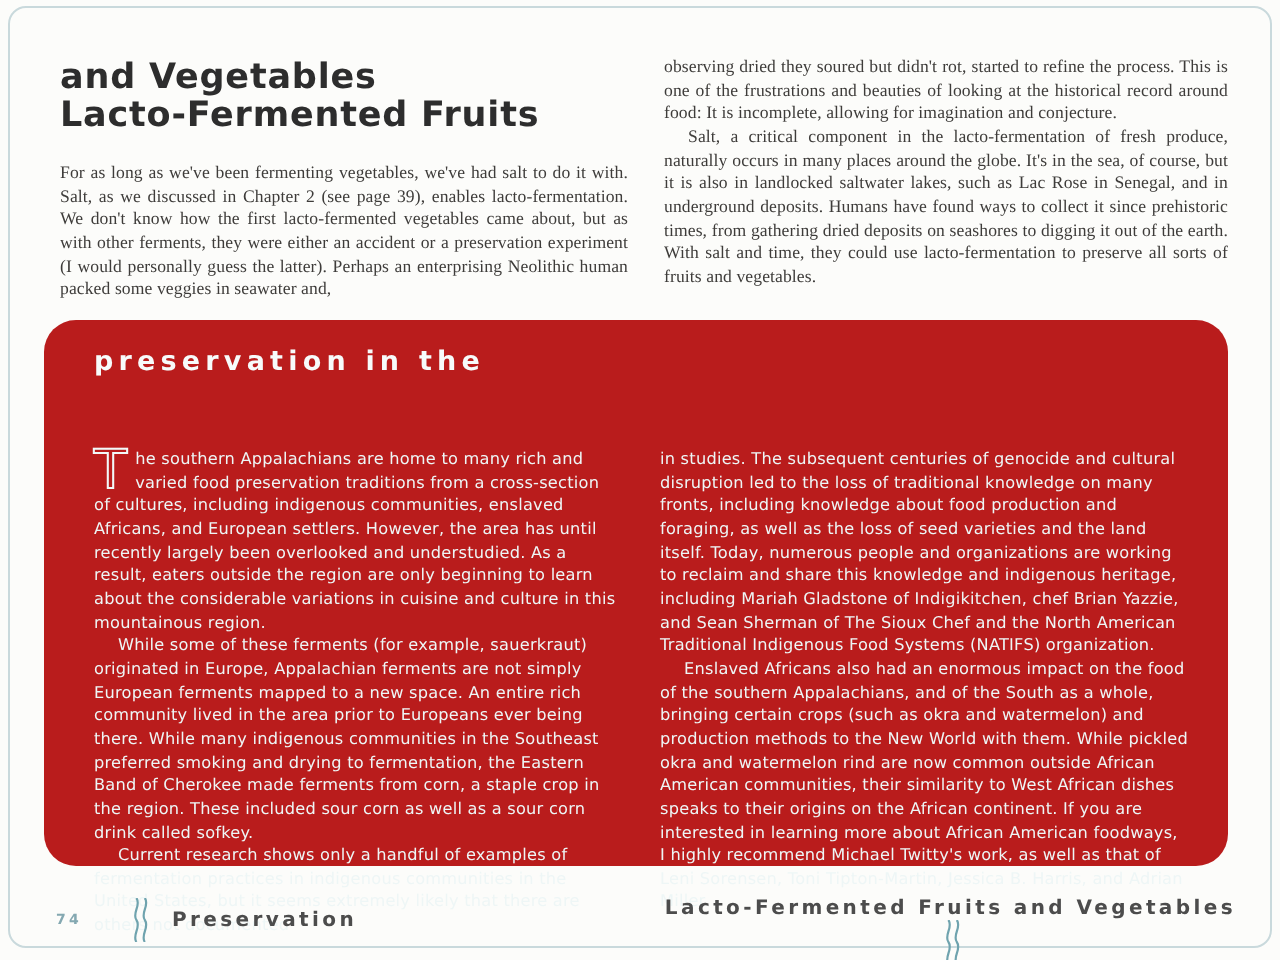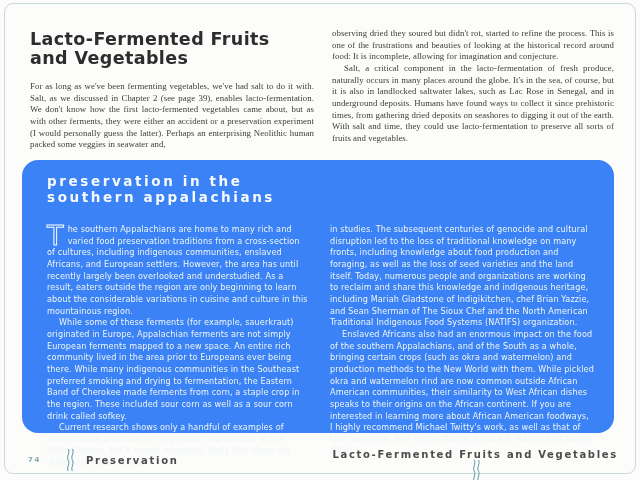--- a/index.html
+++ b/index.html
@@ -23,21 +23,21 @@
   }
   h1 span{display:block;}
   .serif{
     margin:0;font-size:8.8px;line-height:11.65px;color:#3e3c3a;
     text-align:justify;letter-spacing:.05px;
   }
   .serif.indent{text-indent:12px;}
   
   .teal-box{
     position:absolute;left:22px;top:160px;width:592px;height:273px;
-    border-radius:16px;background:#3b82f6;
+    border-radius:16px;background:#b91c1c;
   }
   .teal-box h2{
     position:absolute;left:25px;top:13px;margin:0;
     font-family:"DejaVu Sans", sans-serif;
     font-weight:700;font-size:13.5px;line-height:16px;
     color:#f7fbfb;letter-spacing:2.6px;text-transform:lowercase;
   }
   .teal-box h2 span{display:block;}
   .box-col{position:absolute;top:64px;}
   .box-col-left{left:25px;width:261px;}
@@ -75,35 +75,34 @@
   .footer-left .squiggle{margin-right:10px;}
   .footer-right .squiggle{margin:0 10px 0 12px;}
 </style>
 </head>
 <body>
 
 <div class="frame"></div>
 
 <section class="intro-left">
   <h1>
+    <span>and Vegetables</span>
     <span>Lacto-Fermented Fruits</span>
-    <span>and Vegetables</span>
   </h1>
   <p class="serif">For as long as we've been fermenting vegetables, we've had salt to do it with. Salt, as we discussed in Chapter 2 (see page 39), enables lacto-fermentation. We don't know how the first lacto-fermented vegetables came about, but as with other ferments, they were either an accident or a preservation experiment (I would personally guess the latter). Perhaps an enterprising Neolithic human packed some veggies in seawater and,</p>
 </section>
 
 <section class="intro-right">
   <p class="serif">observing dried they soured but didn't rot, started to refine the process. This is one of the frustrations and beauties of looking at the historical record around food: It is incomplete, allowing for imagination and conjecture.</p>
   <p class="serif indent">Salt, a critical component in the lacto-fermentation of fresh produce, naturally occurs in many places around the globe. It's in the sea, of course, but it is also in landlocked saltwater lakes, such as Lac Rose in Senegal, and in underground deposits. Humans have found ways to collect it since prehistoric times, from gathering dried deposits on seashores to digging it out of the earth. With salt and time, they could use lacto-fermentation to preserve all sorts of fruits and vegetables.</p>
 </section>
 
 <section class="teal-box">
   <h2>
     <span>preservation in the</span>
-    <span>southern appalachians</span>
   </h2>
   <div class="box-col box-col-left">
     <p class="boxp"><span class="dropcap">T</span><span>he southern Appalachians are home to many rich and varied food preservation traditions from a cross-section of cultures, including indigenous communities, enslaved Africans, and European settlers. However, the area has until recently largely been overlooked and understudied. As a result, eaters outside the region are only beginning to learn about the considerable variations in cuisine and culture in this mountainous region.</span></p>
     <p class="boxp indent">While some of these ferments (for example, sauerkraut) originated in Europe, Appalachian ferments are not simply European ferments mapped to a new space. An entire rich community lived in the area prior to Europeans ever being there. While many indigenous communities in the Southeast preferred smoking and drying to fermentation, the Eastern Band of Cherokee made ferments from corn, a staple crop in the region. These included sour corn as well as a sour corn drink called sofkey.</p>
     <p class="boxp indent">Current research shows only a handful of examples of fermentation practices in indigenous communities in the United States, but it seems extremely likely that there are others not documented</p>
   </div>
   <div class="box-col box-col-right">
     <p class="boxp">in studies. The subsequent centuries of genocide and cultural disruption led to the loss of traditional knowledge on many fronts, including knowledge about food production and foraging, as well as the loss of seed varieties and the land itself. Today, numerous people and organizations are working to reclaim and share this knowledge and indigenous heritage, including Mariah Gladstone of Indigikitchen, chef Brian Yazzie, and Sean Sherman of The Sioux Chef and the North American Traditional Indigenous Food Systems (NATIFS) organization.</p>
     <p class="boxp indent">Enslaved Africans also had an enormous impact on the food of the southern Appalachians, and of the South as a whole, bringing certain crops (such as okra and watermelon) and production methods to the New World with them. While pickled okra and watermelon rind are now common outside African American communities, their similarity to West African dishes speaks to their origins on the African continent. If you are interested in learning more about African American foodways, I highly recommend Michael Twitty's work, as well as that of Leni Sorensen, Toni Tipton-Martin, Jessica B. Harris, and Adrian Miller.</p>
   </div>

